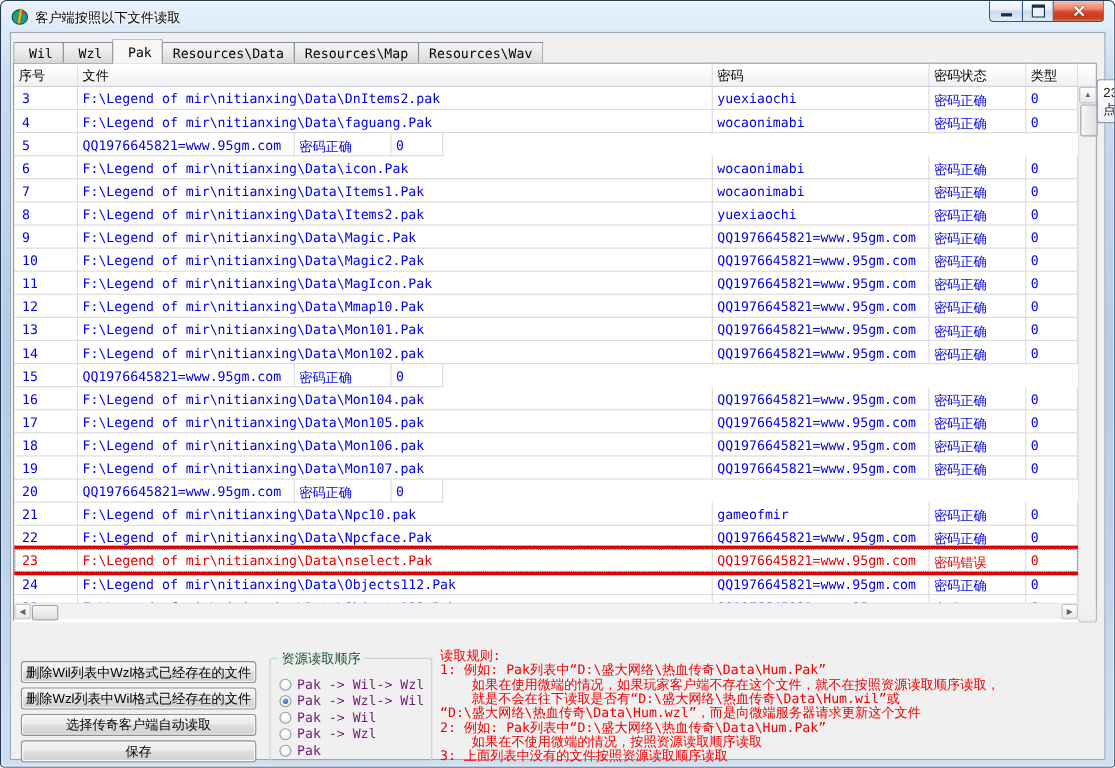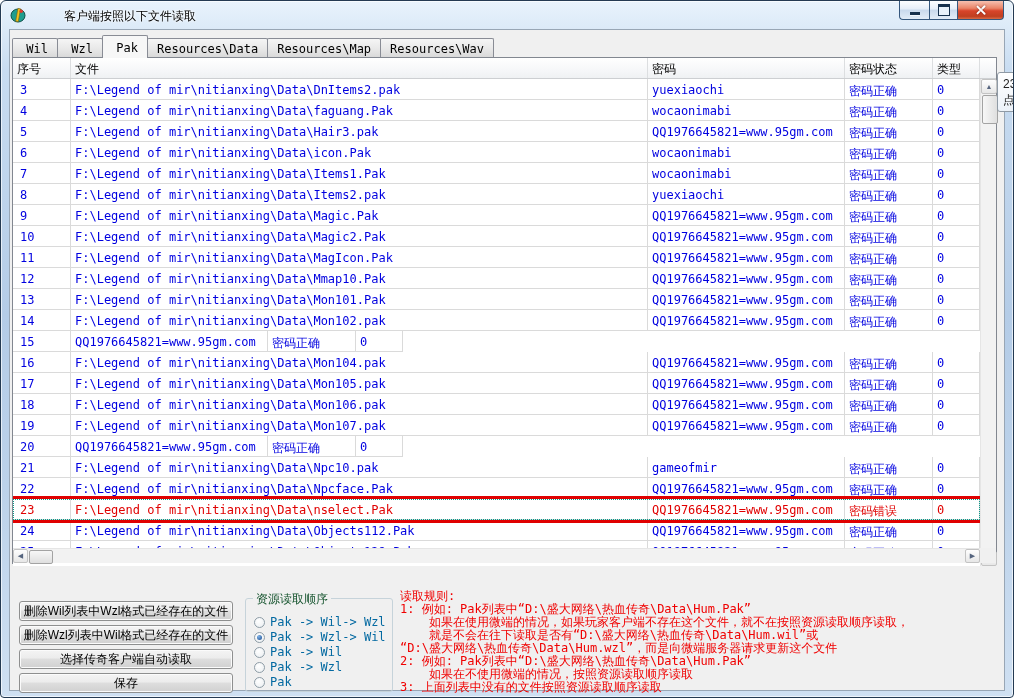--- a/index.html
+++ b/index.html
@@ -7,21 +7,21 @@
        font-family:"Liberation Sans","DejaVu Sans",sans-serif;background:#fff;}
 
   
   #window{position:absolute;inset:0;border:1px solid #243a52;border-radius:6px 6px 4px 4px;
     background:linear-gradient(180deg,#e9f3fc 0%,#c8dcf1 10%,#b4cce7 45%,#bcd2ea 70%,#cfe0f2 100%);
     box-shadow:inset 0 0 0 1px rgba(255,255,255,.65);overflow:hidden;box-sizing:border-box;}
 
   .titlebar{position:absolute;left:0;top:0;right:0;height:28px;}
   .app-icon{position:absolute;left:9px;top:6px;width:16px;height:16px;}
   .title-text{position:absolute;left:31px;top:7px;font-size:12px;color:#000;
-    text-shadow:0 0 3px #fff,0 0 3px #fff;margin-left:32px;}
+    text-shadow:0 0 3px #fff,0 0 3px #fff;}
 
   .winbtns{position:absolute;top:0;right:9px;display:flex;}
   .wbtn{height:19px;border:1px solid #35577d;border-top:none;box-sizing:border-box;
     display:flex;align-items:center;justify-content:center;position:relative;}
   .wbtn.min{width:30px;border-radius:0 0 0 4px;border-right:none;
     background:linear-gradient(#fdfeff,#e6eef8 45%,#c9d9ec 50%,#e2ecf7);}
   .wbtn.max{width:29px;
     background:linear-gradient(#fdfeff,#e6eef8 45%,#c9d9ec 50%,#e2ecf7);}
   .wbtn.close{width:46px;border-radius:0 0 4px 0;border-left:none;
     background:linear-gradient(#f6c0b0,#ea8468 40%,#d8442a 55%,#c13f21 85%,#d96a45);}
@@ -94,21 +94,21 @@
     box-shadow:inset 0 0 0 1px #fbfbfb;display:flex;align-items:center;justify-content:center;white-space:nowrap;}
 
   .groupbox{position:absolute;left:235px;top:568px;width:148px;height:94px;box-sizing:border-box;
     border:1px solid #c6d3da;border-radius:3px;}
   .group-title{position:absolute;left:7px;top:-8px;background:#f0f0f0;padding:0 3px;font-size:12px;color:#14532d;}
   .radio-row{position:absolute;left:8px;height:14px;display:flex;align-items:center;cursor:default;}
   .radio{width:11px;height:11px;border-radius:50%;border:1px solid #8e9ca6;box-sizing:border-box;
     background:radial-gradient(circle at 40% 35%,#ffffff,#e9edf0);position:relative;margin-right:5px;flex:none;}
   .radio.checked::after{content:'';position:absolute;inset:2px;border-radius:50%;
     background:radial-gradient(circle at 35% 30%,#7fb2e8,#1c4e90);}
-  .radio-text{font:12px "DejaVu Sans Mono","DejaVu Sans",monospace;color:#0369a1;white-space:pre;}
+  .radio-text{font:12px "DejaVu Sans Mono","DejaVu Sans",monospace;color:#701a75;white-space:pre;}
 
   .rules{position:absolute;left:390px;top:560px;color:#f00000;
     font:12px/13px "DejaVu Sans Mono","DejaVu Sans",monospace;white-space:pre;}
 </style>
 </head>
 <body>
 
 <div id="window">
 
   <div class="titlebar">
@@ -161,21 +161,20 @@
           </div>
           <div class="row">
             <div class="cell c0">4</div>
             <div class="cell c1">F:\Legend of mir\nitianxing\Data\faguang.Pak</div>
             <div class="cell c2">wocaonimabi</div>
             <div class="cell c3">密码正确</div>
             <div class="cell c4">0</div>
           </div>
           <div class="row">
             <div class="cell c0">5</div>
-            <div class="cell c1">F:\Legend of mir\nitianxing\Data\Hair3.pak</div>
             <div class="cell c2">QQ1976645821=www.95gm.com</div>
             <div class="cell c3">密码正确</div>
             <div class="cell c4">0</div>
           </div>
           <div class="row">
             <div class="cell c0">6</div>
             <div class="cell c1">F:\Legend of mir\nitianxing\Data\icon.Pak</div>
             <div class="cell c2">wocaonimabi</div>
             <div class="cell c3">密码正确</div>
             <div class="cell c4">0</div>

